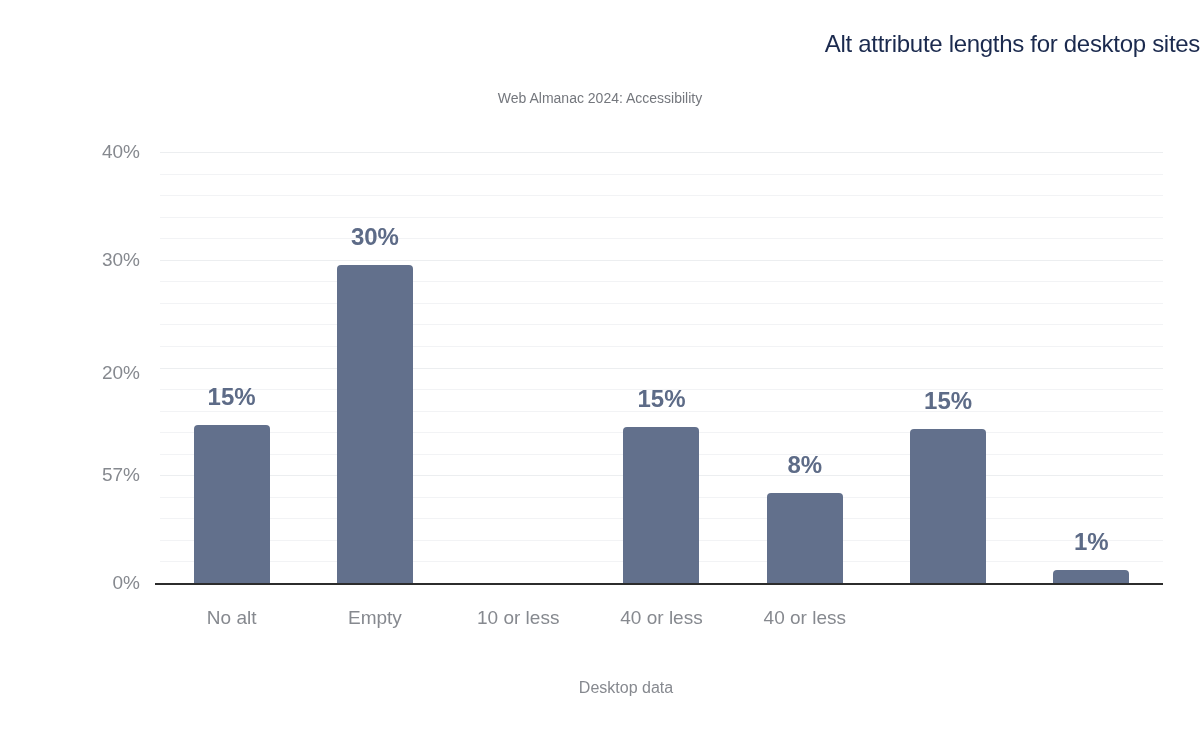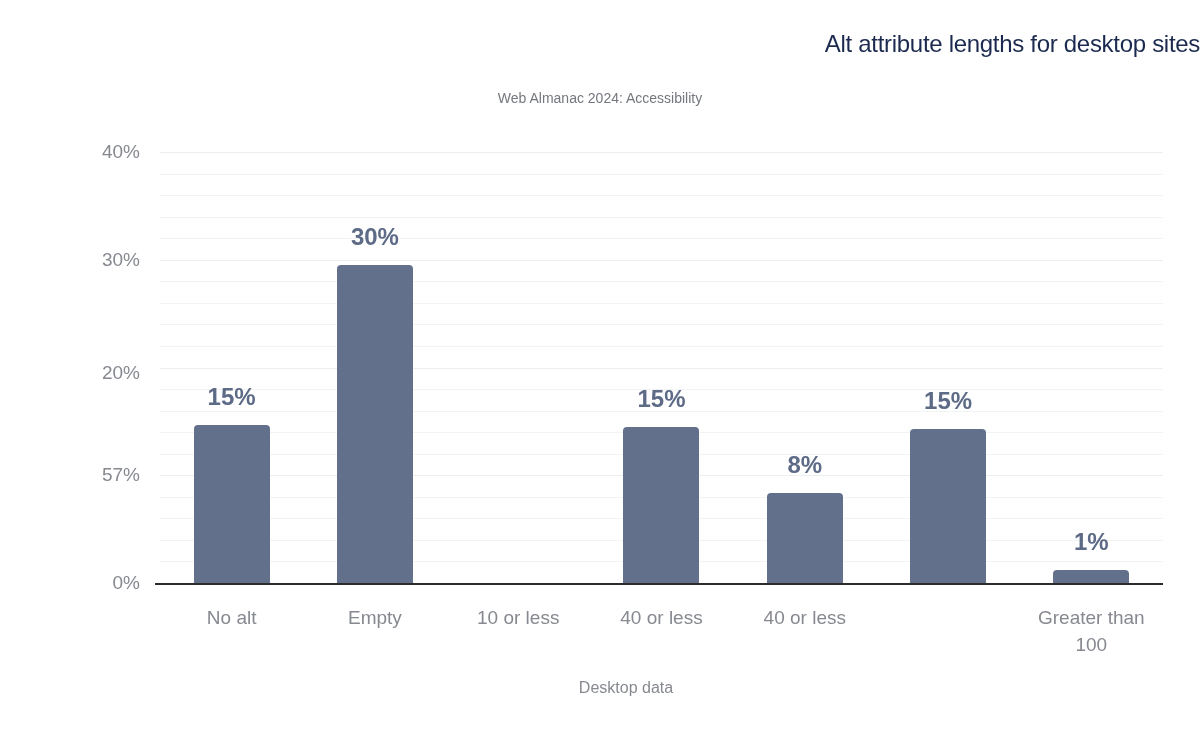--- a/index.html
+++ b/index.html
@@ -229,16 +229,15 @@
         <div class="bar-label" style="bottom: 26.93px; color: rgb(93, 107, 135);">1%</div>
       </div>
     </div>
 
   <div class="x-ticks" id="x-ticks">
       <div class="x-tick" style="left: 0px; width: 143.286px;">No alt</div>
       <div class="x-tick" style="left: 143.286px; width: 143.286px;">Empty</div>
       <div class="x-tick" style="left: 286.571px; width: 143.286px;">10 or less</div>
       <div class="x-tick" style="left: 429.857px; width: 143.286px;">40 or less</div>
       <div class="x-tick" style="left: 573.143px; width: 143.286px;">40 or less</div>
-      <div class="x-tick" style="left: 859.714px; width: 143.286px;">Greater than 100</div>
     </div>
 
 </div>
 
 </body></html>

